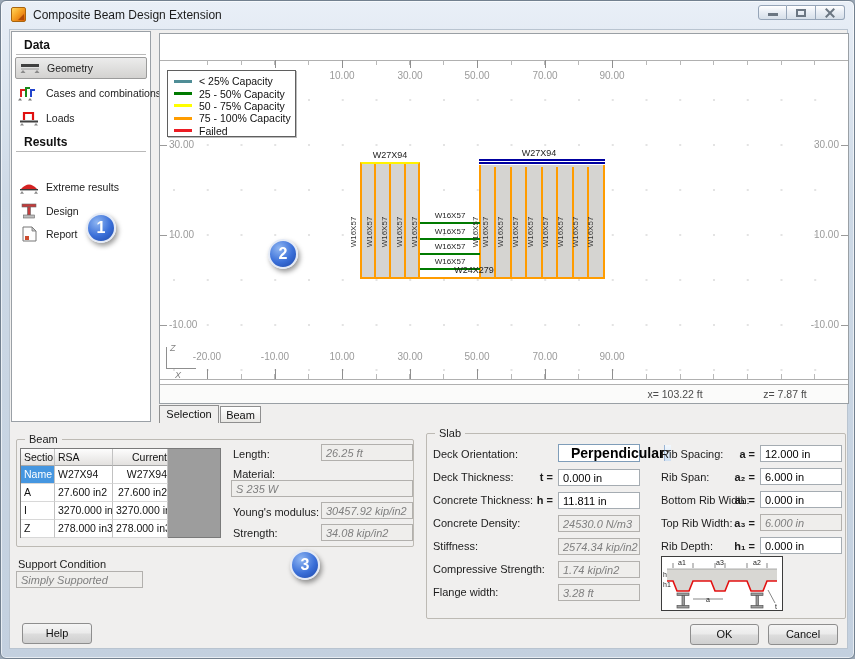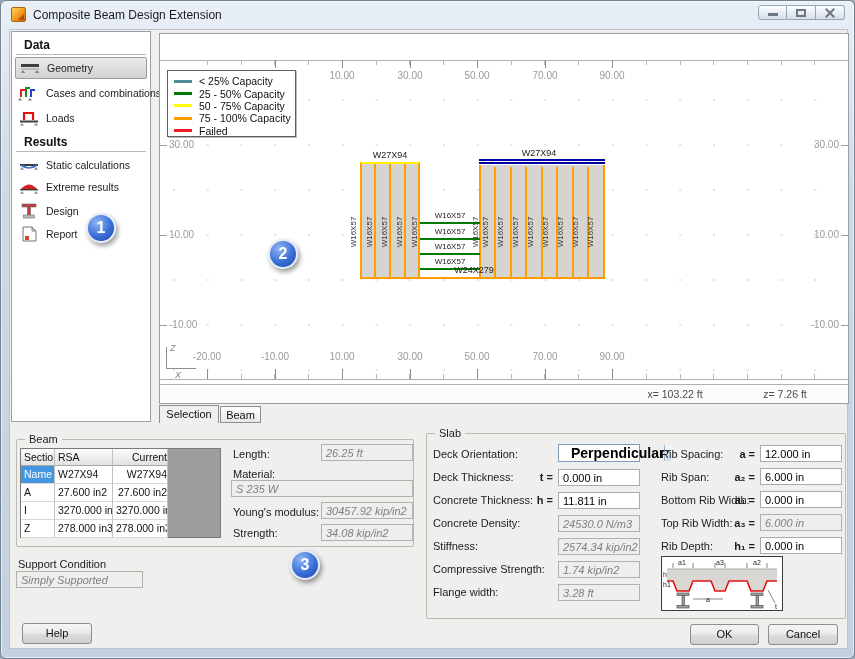--- a/index.html
+++ b/index.html
@@ -173,31 +173,20 @@
               <path d="M4 13 l2 2.5 h-4z" fill="#8a8a8a"></path>
               <path d="M18 13 l2 2.5 h-4z" fill="#8a8a8a"></path>
             </svg>
         </span>
         <span class="lb">Loads</span>
       </div>
 
       <div class="side-h" style="top:103px">Results</div>
       <div class="side-div" style="top:119px"></div>
 
-      <div class="side-item" style="top:122px">
-        <span class="ic">
-          <svg width="24" height="16" viewBox="0 0 24 16">
-              <rect x="2" y="7" width="18" height="2" fill="#3a3a3a"></rect>
-              <path d="M3 8 Q11 14 19 8" stroke="#3b72c8" stroke-width="1.6" fill="none"></path>
-              <path d="M4 10 l2 2.8 h-4z" fill="#8a8a8a"></path>
-              <path d="M18 10 l2 2.8 h-4z" fill="#8a8a8a"></path>
-            </svg>
-        </span>
-        <span class="lb">Static calculations</span>
-      </div>
 
       <div class="side-item" style="top:144px">
         <span class="ic">
           <svg width="24" height="16" viewBox="0 0 24 16">
               <path d="M3 10 Q11 1 19 10 Z" fill="#d42222"></path>
               <rect x="2" y="10" width="18" height="1.4" fill="#3a3a3a"></rect>
               <path d="M4 12 l2 2.8 h-4z" fill="#8a8a8a"></path>
               <path d="M18 12 l2 2.8 h-4z" fill="#8a8a8a"></path>
             </svg>
         </span>
@@ -348,21 +337,21 @@
             </div>
           <div class="leg-row">
               <span class="leg-sw sw4"></span>
               <span class="leg-lb">Failed</span>
             </div>
         </div>
       </div>
 
       <div id="cstatus">
         <div class="cs-txt" style="left:470px;width:90px">x= 103.22 ft</div>
-        <div class="cs-txt" style="left:585px;width:80px">z= 7.26 ft</div>
+        <div class="cs-txt" style="left:585px;width:80px">z= 7.87 ft</div>
       </div>
     </div>
 
     <div class="tab active">Selection</div>
     <div class="tab inactive">Beam</div>
 
     <div class="group" style="left:6px;top:409px;width:398px;height:108px">
       <div class="group-lb">Beam</div>
 
       <div id="btable">

